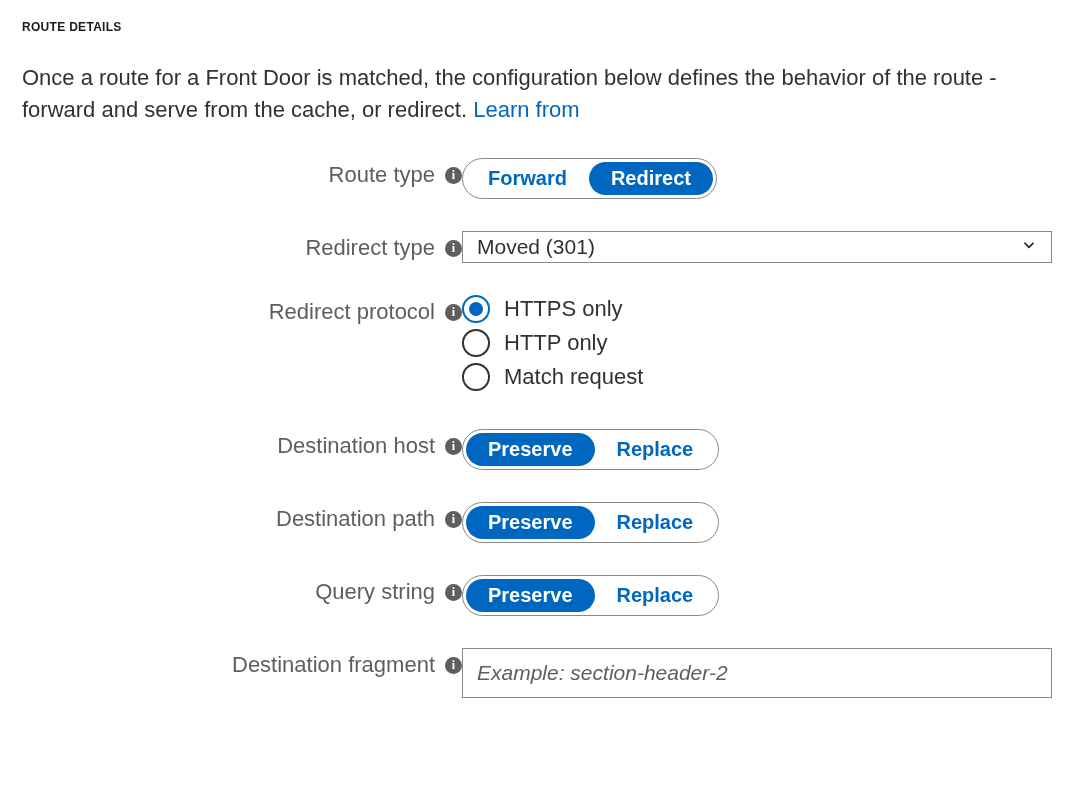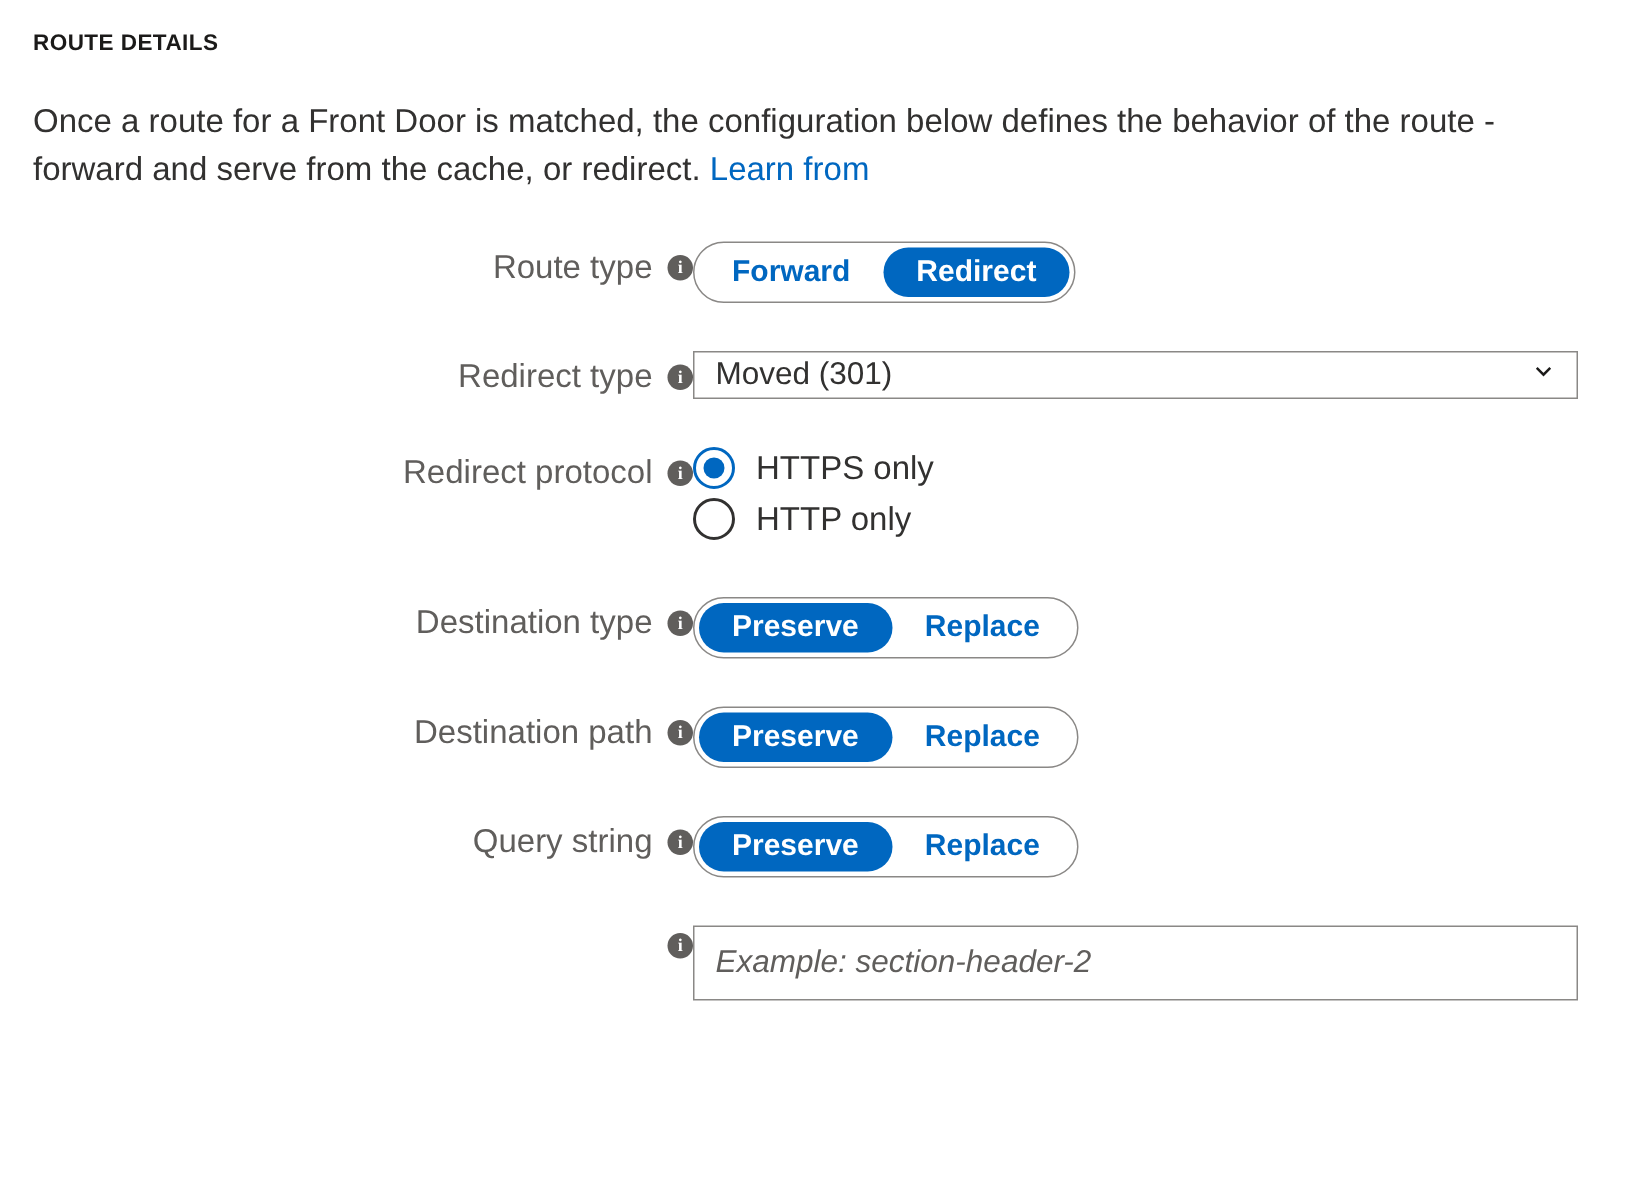--- a/index.html
+++ b/index.html
@@ -4,21 +4,21 @@
   <style>
     * { box-sizing: border-box; margin: 0; padding: 0; }
     body {
       font-family: 'Segoe UI', -apple-system, BlinkMacSystemFont, sans-serif;
       background: #fff;
       color: #323130;
       padding: 20px 22px;
       width: 1083px;
     }
     .section-title {
-      font-size: 15px;
+      font-size: 12px;
       font-weight: 700;
       letter-spacing: 0.3px;
       margin-bottom: 28px;
       color: #1b1a19;
     }
     .section-desc {
       font-size: 22px;
       line-height: 1.45;
       color: #323130;
       margin-bottom: 32px;
@@ -219,27 +219,33 @@
             <span class="radio-inner"></span>
           </span>
         <span class="radio-label">HTTPS only</span>
       </div>
       <div class="radio-item">
         <span class="radio-outer">
             <span class="radio-inner"></span>
           </span>
         <span class="radio-label">HTTP only</span>
       </div>
-    </div>
-  </div>
-</div>
-
-<div class="form-row">
-  <div class="form-label">
-    <span>Destination type</span>
+      <div class="radio-item">
+        <span class="radio-outer">
+            <span class="radio-inner"></span>
+          </span>
+        <span class="radio-label">Match request</span>
+      </div>
+    </div>
+  </div>
+</div>
+
+<div class="form-row">
+  <div class="form-label">
+    <span>Destination host</span>
     <span class="info-icon">i</span>
   </div>
   <div class="form-control">
     <div class="pill-toggle">
       <div class="pill-option selected">Preserve</div>
       <div class="pill-option">Replace</div>
     </div>
   </div>
 </div>
 
@@ -264,18 +270,19 @@
   <div class="form-control">
     <div class="pill-toggle">
       <div class="pill-option selected">Preserve</div>
       <div class="pill-option">Replace</div>
     </div>
   </div>
 </div>
 
 <div class="form-row">
   <div class="form-label">
+    <span>Destination fragment</span>
     <span class="info-icon">i</span>
   </div>
   <div class="form-control">
     <input type="text" class="text-input" placeholder="Example: section-header-2" style="">
   </div>
 </div>
 
 </body></html>

